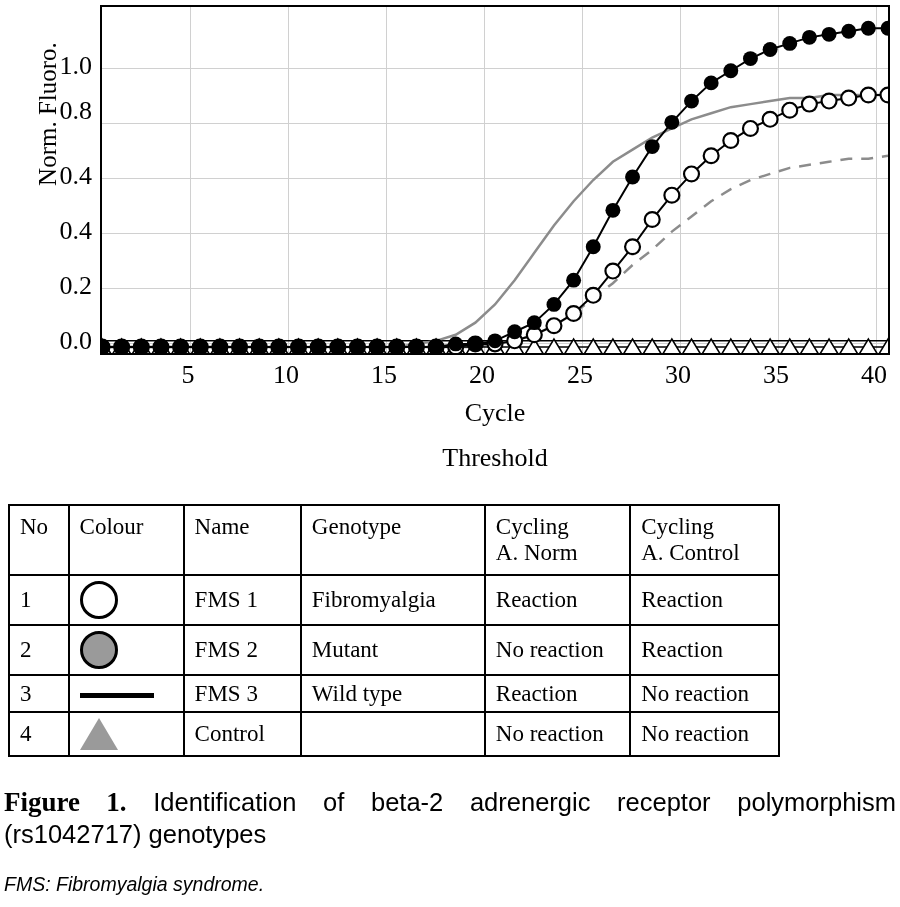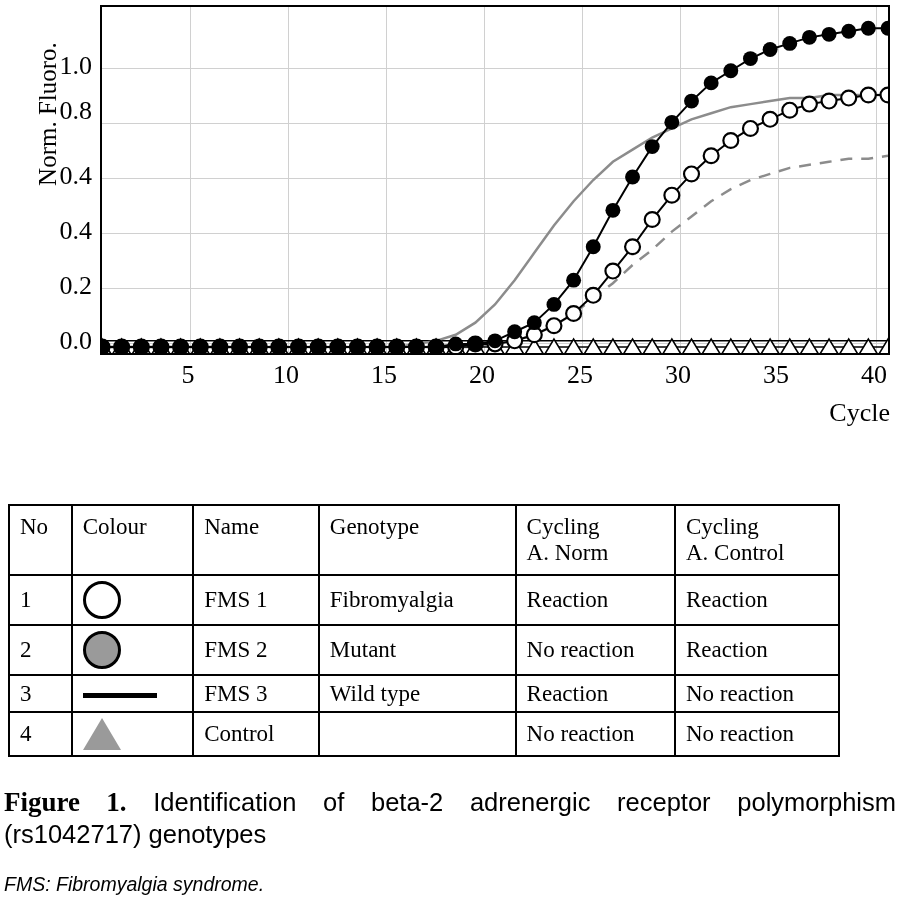--- a/index.html
+++ b/index.html
@@ -90,21 +90,21 @@
     width: 60px;
     margin-left: -30px;
     text-align: center;
     font-size: 26px;
   }
   .xaxis-title {
     position: absolute;
     left: 100px;
     top: 398px;
     width: 790px;
-    text-align: right;
+    text-align: center;
     font-size: 26px;
   }
   .threshold-title {
     position: absolute;
     left: 100px;
     top: 443px;
     width: 790px;
     text-align: center;
     font-size: 26px;
   }
@@ -114,21 +114,21 @@
     top: 0;
     width: 100%;
     height: 100%;
   }
 
   
   .legend-table {
     position: absolute;
     left: 8px;
     top: 504px;
-    width: 832px;
+    width: 772px;
     border-collapse: collapse;
     font-size: 23px;
     font-family: "Liberation Serif", serif;
   }
   .legend-table th,
   .legend-table td {
     border: 2px solid #000000;
     padding: 5px 10px;
     text-align: left;
     vertical-align: middle;
@@ -382,20 +382,21 @@
       <div style="left:186px">10</div>
       <div style="left:284px">15</div>
       <div style="left:382px">20</div>
       <div style="left:480px">25</div>
       <div style="left:578px">30</div>
       <div style="left:676px">35</div>
       <div style="left:774px">40</div>
     </div>
 
     <div class="xaxis-title">Cycle</div>
+    <div class="threshold-title">Threshold</div>
   </div>
 
   <table class="legend-table">
     <thead>
       <tr>
         <th class="col-no">No</th>
         <th class="col-colour">Colour</th>
         <th class="col-name">Name</th>
         <th class="col-geno">Genotype</th>
         <th class="col-green">

